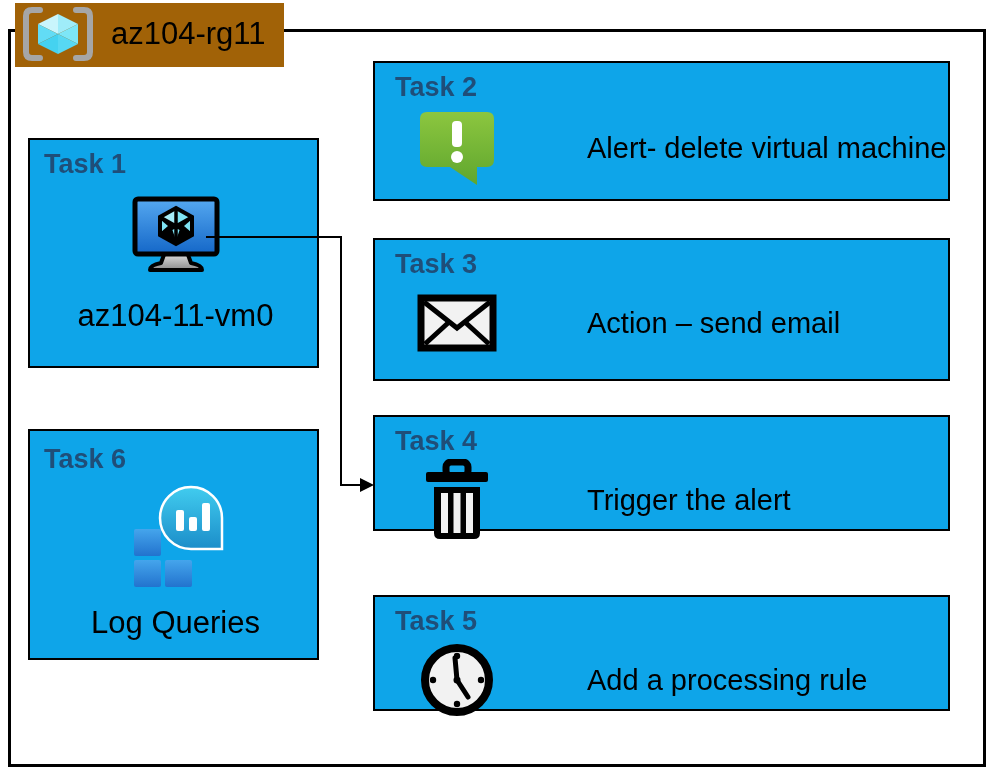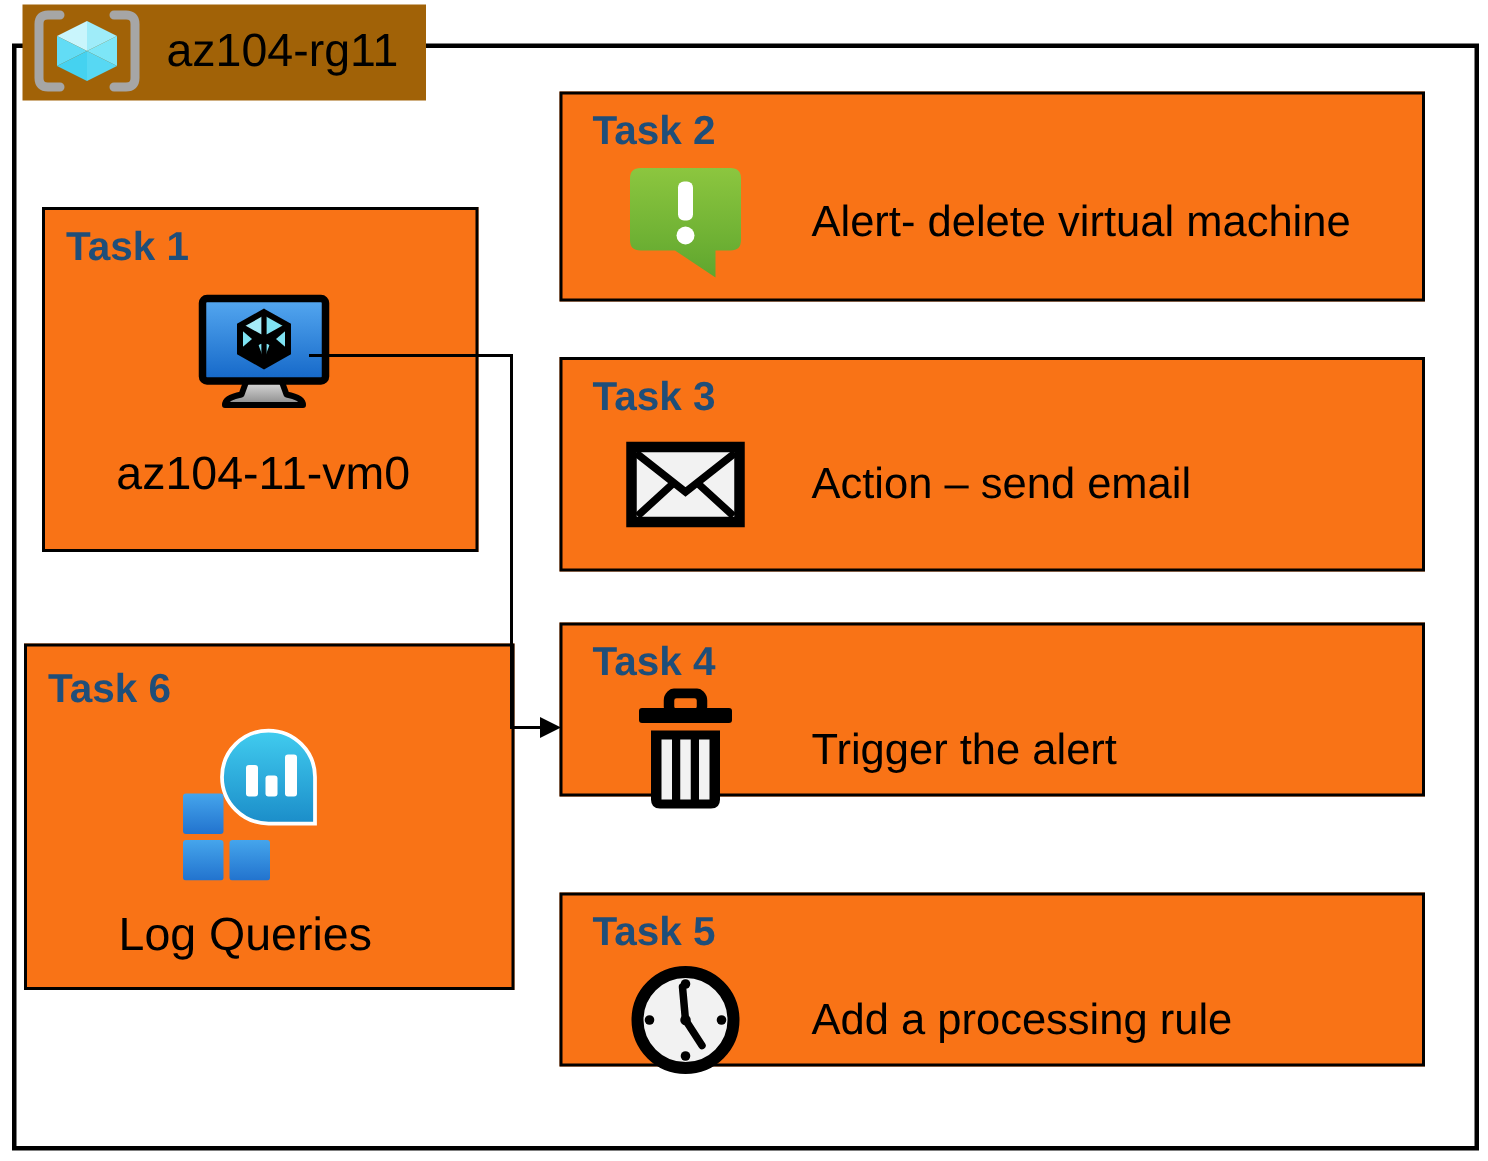--- a/index.html
+++ b/index.html
@@ -10,38 +10,38 @@
   .outer-border{
     position:absolute;left:8px;top:29px;width:978px;height:738px;
     border:3px solid #000;box-sizing:border-box;background:#fff;z-index:0;
   }
   .rg-header{
     position:absolute;left:15px;top:3px;z-index:6;display:flex;align-items:center;
     gap:16px;background:#a16207;padding:2px 18px 4px 6px;
   }
   .rg-label{font-size:31px;color:#000;white-space:nowrap;}
   .task-box{
-    position:absolute;background:#f97316;border:2px solid #000;
+    position:absolute;background:#0ea5e9;border:2px solid #000;
     box-sizing:border-box;z-index:1;display:flex;flex-direction:column;
   }
   .task-title{
     font-weight:bold;font-size:27px;color:#1F4E79;line-height:1.2;
   }
   
   .box-task1{left:28px;top:138px;width:291px;height:230px;padding:8px 0 0 14px;}
-  .box-task6{left:16px;top:429px;width:327px;height:231px;padding:12px 0 0 14px;}
+  .box-task6{left:28px;top:429px;width:291px;height:231px;padding:12px 0 0 14px;}
   .center-stack{display:flex;flex-direction:column;align-items:center;width:263px;}
   .big-label{font-size:31px;color:#000;text-align:right;}
   
   .right-box{left:373px;width:577px;padding:8px 0 0 20px;}
   .box-task2{top:61px;height:140px;}
   .box-task3{top:238px;height:143px;}
   .box-task4{top:415px;height:116px;}
   .box-task5{top:595px;height:116px;}
-  .icon-row{display:flex;align-items:center;margin-top:6px;}
+  .icon-row{display:flex;align-items:center;margin-top:6px;gap:46px;}
   .icon-cell{width:84px;margin-left:20px;display:flex;justify-content:center;align-items:center;}
   .row-label{font-size:29px;color:#000;margin-left:42px;white-space:nowrap;}
   .connector-svg{
     position:absolute;left:0;top:0;width:992px;height:774px;z-index:3;pointer-events:none;
   }
   svg{display:block;}
 </style>
 </head>
 <body>
 

